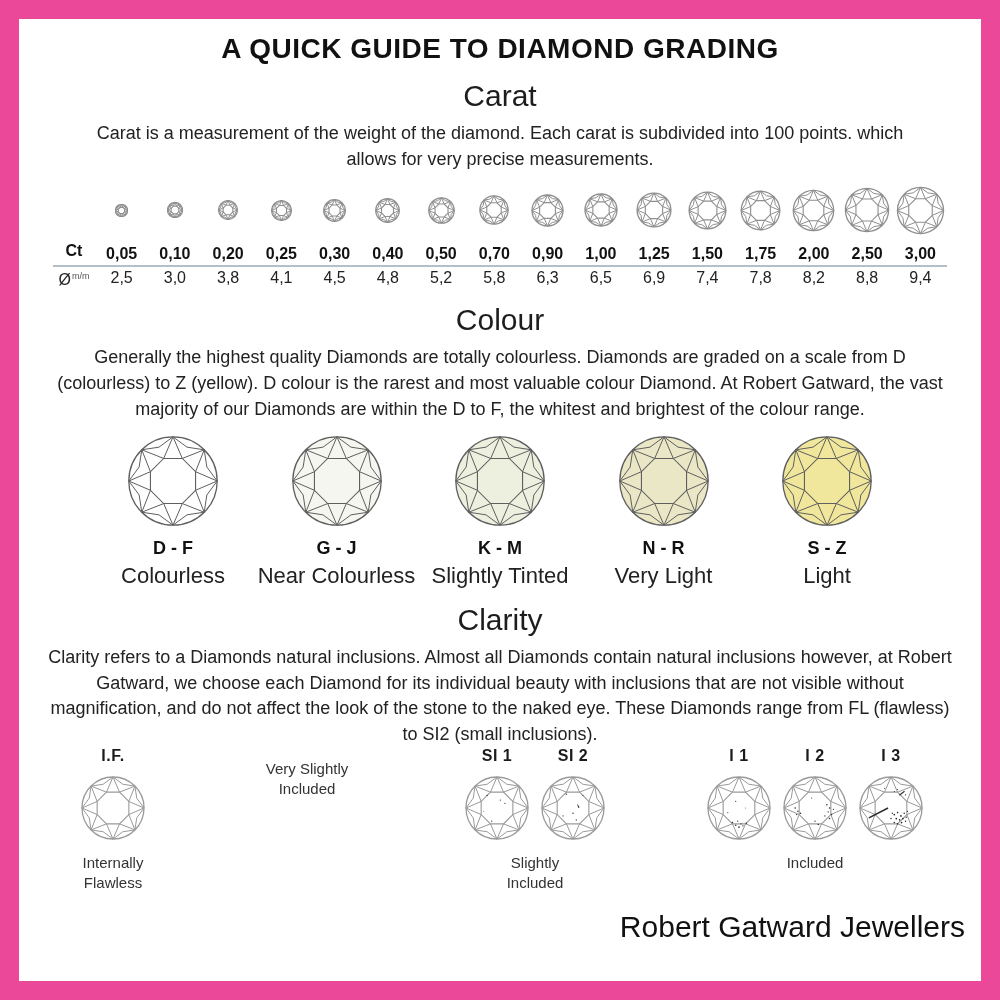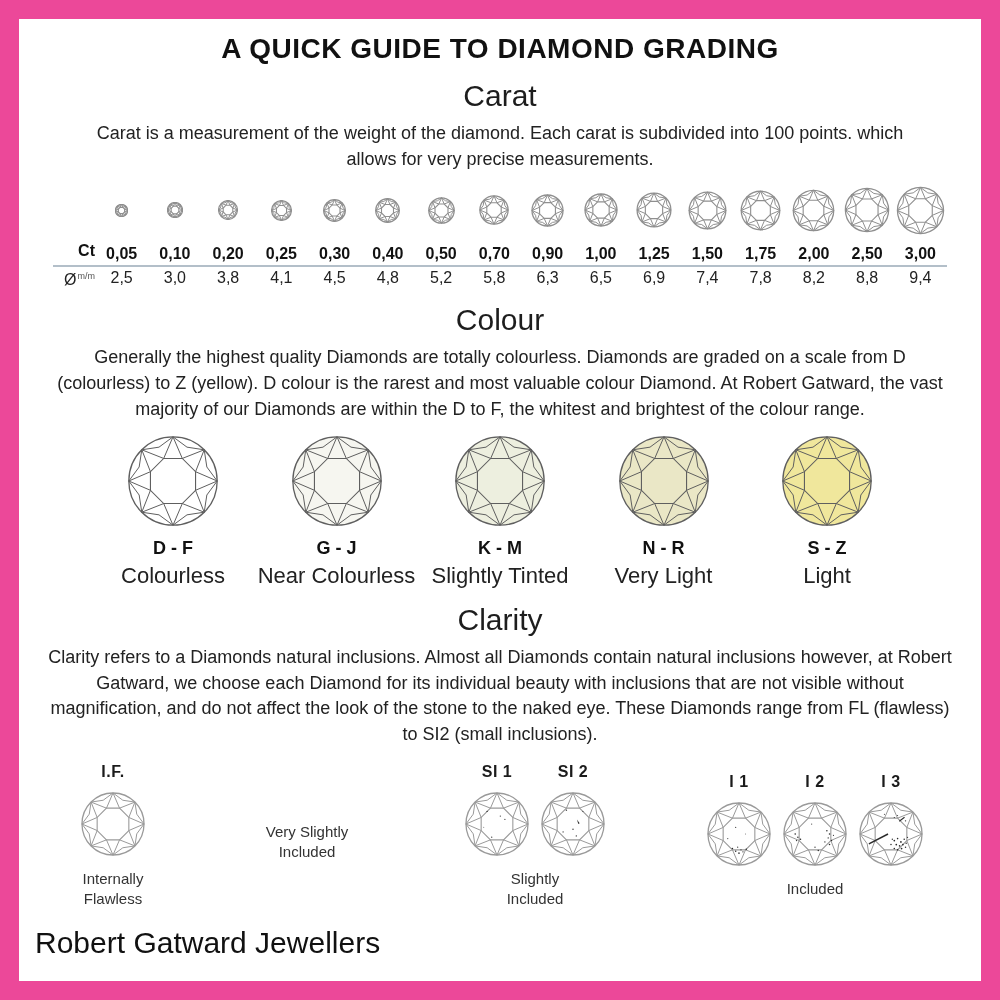--- a/index.html
+++ b/index.html
@@ -10,51 +10,51 @@
   .main-title{text-align:center;font-size:28px;font-weight:800;letter-spacing:.5px;margin-top:10px;color:#111;}
   .section-h{text-align:center;font-size:30px;font-weight:400;color:#1d1d1d;margin-top:14px;}
   .para{text-align:center;font-size:18px;line-height:1.42;margin:8px auto 0 auto;color:#222;}
   .para.carat{max-width:850px;}
   .para.colour{max-width:905px;}
   .para.clarity{max-width:915px;}
 
   
   table.carat{width:894px;margin:10px auto 0 auto;border-collapse:collapse;table-layout:fixed;}
   table.carat td{text-align:center;padding:0;}
-  table.carat td.lab{width:42px;text-align:right;}
+  table.carat td.lab{width:42px;text-align:center;}
   td.gcell{height:60px;vertical-align:middle;}
   td.ctv,td.lab.ctl{font-weight:700;font-size:16px;padding-bottom:5px;color:#111;}
   td.mmv,td.lab.mml{font-size:16px;border-top:2px solid #b3bfc9;padding-top:4px;color:#222;}
   .unit{font-size:9px;vertical-align:super;margin-left:1px;color:#555;}
   .gem{display:inline-block;color:#8f8f8f;}
   .gem.c0{width:13px;height:13px}.gem.c1{width:16px;height:16px}.gem.c2{width:20px;height:20px}
   .gem.c3{width:21px;height:21px}.gem.c4{width:23px;height:23px}.gem.c5{width:25px;height:25px}
   .gem.c6{width:27px;height:27px}.gem.c7{width:30px;height:30px}.gem.c8{width:33px;height:33px}
   .gem.c9{width:34px;height:34px}.gem.c10{width:36px;height:36px}.gem.c11{width:39px;height:39px}
   .gem.c12{width:41px;height:41px}.gem.c13{width:43px;height:43px}.gem.c14{width:46px;height:46px}
   .gem.c15{width:49px;height:49px}
 
   
   .colour-row{display:flex;justify-content:space-between;padding:0 58px;margin-top:12px;}
   .colour-card{display:flex;flex-direction:column;align-items:center;width:160px;}
   .colour-card .gem{width:94px;height:94px;color:#5f5f5f;}
   .range{font-weight:700;font-size:18px;margin-top:10px;color:#111;}
   .cdesc{font-size:22px;margin-top:4px;color:#222;}
 
   
-  .clarity-row{display:flex;justify-content:space-between;padding:0 38px;margin-top:16px;align-items:center;}
+  .clarity-row{display:flex;justify-content:space-between;padding:0 38px;}
   .cgroup{display:flex;flex-direction:column;align-items:center;}
   .stones{display:flex;gap:4px;}
   .stone{display:flex;flex-direction:column;align-items:center;width:72px;}
   .sl{font-weight:700;font-size:16px;letter-spacing:.5px;margin-bottom:10px;color:#1b1b1b;}
   .stone .gem{width:66px;height:66px;color:#9a9a9a;}
   .gdesc{font-size:15px;margin-top:12px;text-align:center;line-height:1.3;color:#333;}
   .gd0{max-width:80px}.gd1{max-width:150px}.gd2{max-width:120px}.gd3{max-width:85px}.gd4{max-width:160px}
 
-  .footer{text-align:left;font-size:30px;font-weight:400;margin-top:18px;color:#111;}
+  .footer{text-align:right;font-size:30px;font-weight:400;margin-top:18px;color:#111;}
   .defs{position:absolute;width:0;height:0;overflow:hidden;}
 </style>
 </head>
 <body>
 
 <svg class="defs" xmlns="http://www.w3.org/2000/svg">
   <symbol id="gem" viewBox="0 0 100 100">
     <circle cx="50" cy="50" r="47" stroke="currentColor" stroke-width="1.3" vector-effect="non-scaling-stroke"></circle>
     <path d="M97,50 L86,64.9 L83.2,83.2 L64.9,86 L50,97 L35.1,86 L16.8,83.2 L14,64.9 L3,50 L14,35.1 L16.8,16.8 L35.1,14 L50,3 L64.9,14 L83.2,16.8 L86,35.1 Z" fill="none" stroke="currentColor" stroke-width="1" vector-effect="non-scaling-stroke"></path>
     <path d="M97,50 L74,59.9 L83.2,83.2 L59.9,74 L50,97 L40.1,74 L16.8,83.2 L26,59.9 L3,50 L26,40.1 L16.8,16.8 L40.1,26 L50,3 L59.9,26 L83.2,16.8 L74,40.1 Z" fill="none" stroke="currentColor" stroke-width="1" vector-effect="non-scaling-stroke"></path>

